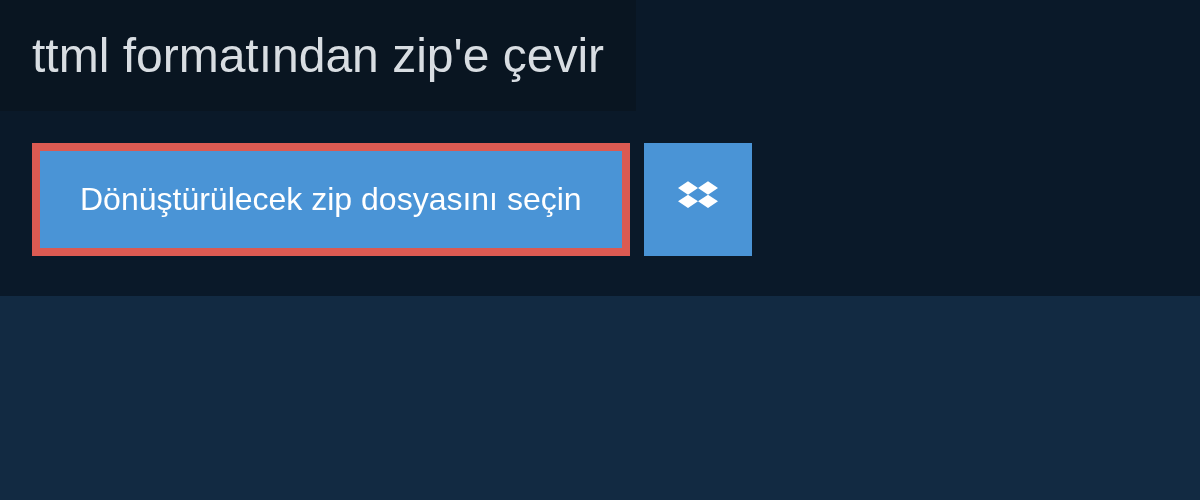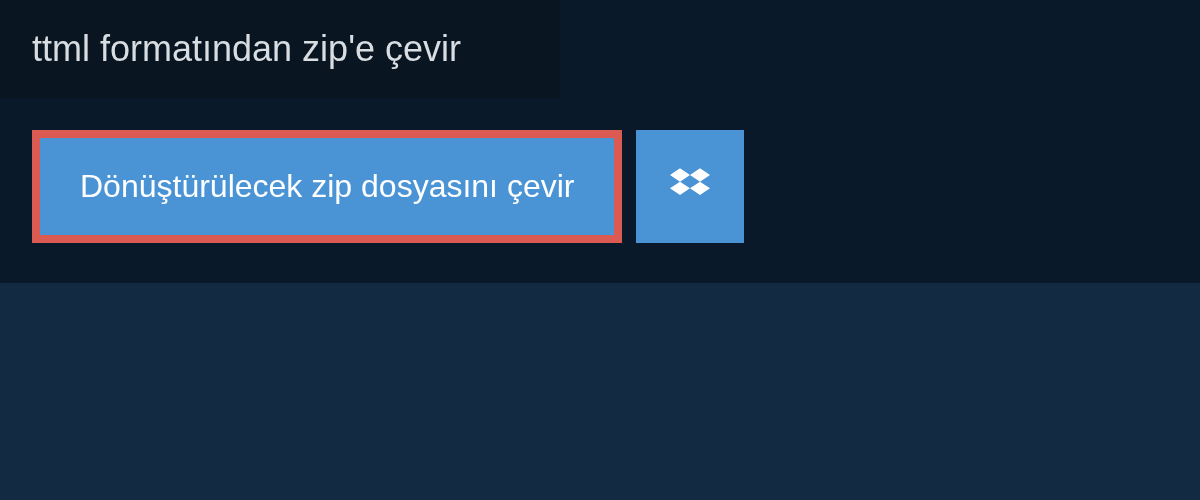--- a/index.html
+++ b/index.html
@@ -20,21 +20,21 @@
       padding-bottom: 40px;
     }
     .title-bar {
       background-color: #091521;
       padding: 28px 32px;
       display: inline-block;
       min-width: 560px;
     }
     .title-text {
       color: #d8dde2;
-      font-size: 36px;
+      font-size: 48px;
       font-weight: 400;
     }
     .button-row {
       display: flex;
       gap: 14px;
       padding: 32px 32px 0 32px;
     }
     .select-file-button {
       background-color: #4a94d6;
       border: 8px solid #db5a52;
@@ -65,21 +65,21 @@
   </style>
 </head>
 <body>
 
 <div class="container">
   <div class="title-bar">
     <span class="title-text">ttml formatından zip'e çevir</span>
   </div>
   <div class="button-row">
     <div class="select-file-button">
-      <span class="select-file-button-text">Dönüştürülecek zip dosyasını çevir</span>
+      <span class="select-file-button-text">Dönüştürülecek zip dosyasını seçin</span>
     </div>
     <div class="dropbox-button">
       <span>
         <svg class="dropbox-icon-svg" viewBox="0 0 24 24">
           <path d="M6 2L0 6l6 4-6 4 6 4 6-4 6 4 6-4-6-4 6-4-6-4-6 4-6-4zm6 4l6 4-6 4-6-4 6-4z"></path>
         </svg>
       </span>
     </div>
   </div>
 </div>

